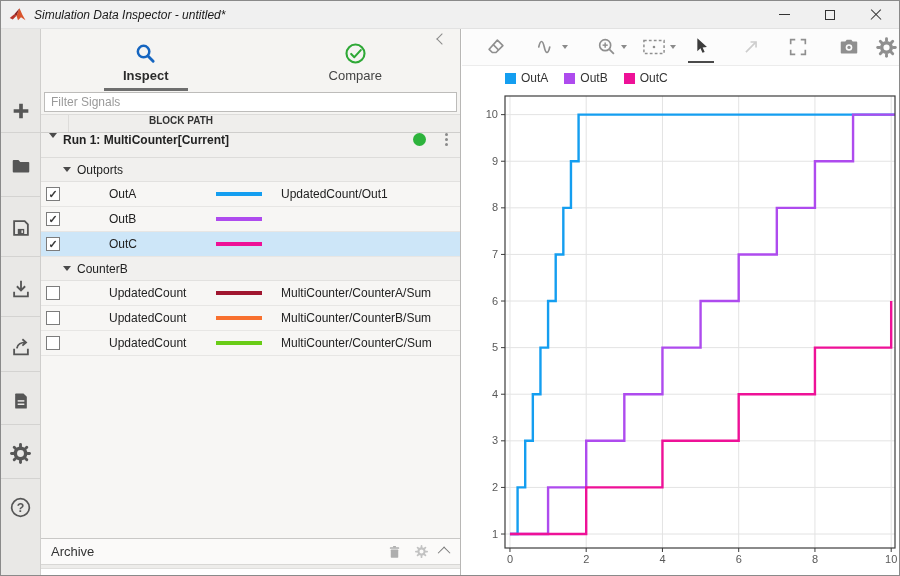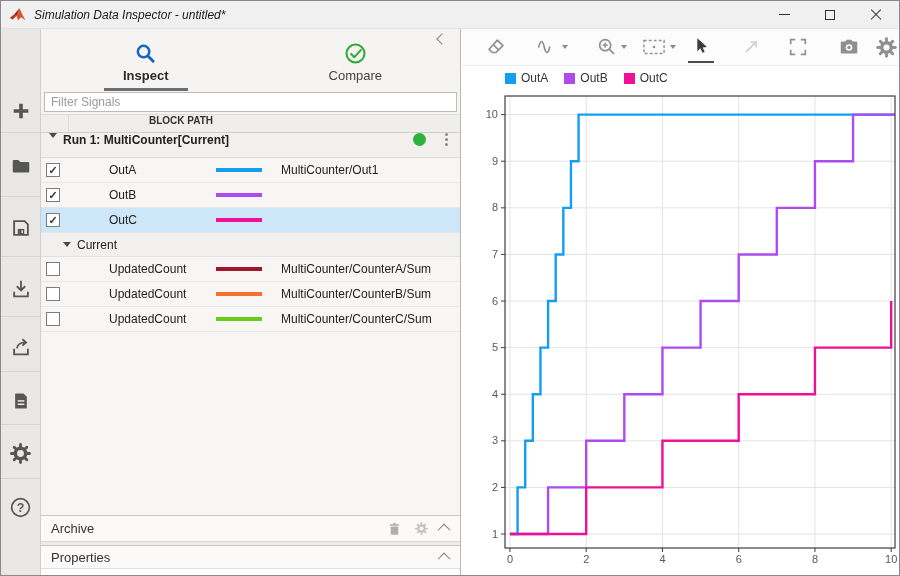--- a/index.html
+++ b/index.html
@@ -213,29 +213,33 @@
         <div class="caret-down"></div>
         <span class="run-label">Run 1: MultiCounter[Current]</span>
         <div class="status-dot" id="run-status-dot" style="background: rgb(45, 179, 60);"></div>
         <div class="kebab">
             <i></i>
             <i></i>
             <i></i>
           </div>
       </div>
 
+      <div class="group-row">
+          <div class="caret-down"></div>
+          <span class="group-label">Outports</span>
+        </div>
         <div class="sig-row">
           <div class="cell-check">
             <div class="checkbox">✓</div>
           </div>
           <div class="cell-name">OutA</div>
           <div class="cell-line">
             <div class="swatch" style="background: rgb(20, 158, 240);"></div>
           </div>
-          <div class="cell-path">MultiCounter/Out1</div>
+          <div class="cell-path">UpdatedCount/Out1</div>
         </div>
         <div class="sig-row">
           <div class="cell-check">
             <div class="checkbox">✓</div>
           </div>
           <div class="cell-name">OutB</div>
           <div class="cell-line">
             <div class="swatch" style="background: rgb(174, 75, 238);"></div>
           </div>
         </div>
@@ -243,21 +247,21 @@
           <div class="cell-check">
             <div class="checkbox">✓</div>
           </div>
           <div class="cell-name">OutC</div>
           <div class="cell-line">
             <div class="swatch" style="background: rgb(238, 17, 151);"></div>
           </div>
         </div>
         <div class="group-row">
           <div class="caret-down"></div>
-          <span class="group-label">Current</span>
+          <span class="group-label">CounterB</span>
         </div>
         <div class="sig-row">
           <div class="cell-check">
             <div class="checkbox"></div>
           </div>
           <div class="cell-name">UpdatedCount</div>
           <div class="cell-line">
             <div class="swatch" style="background: rgb(160, 22, 47);"></div>
           </div>
           <div class="cell-path">MultiCounter/CounterA/Sum</div>
@@ -303,26 +307,20 @@
             <line x1="5.7" y1="5.7" x2="7.1" y2="7.1"></line>
               <line x1="16.9" y1="16.9" x2="18.3" y2="18.3"></line>
             <line x1="5.7" y1="18.3" x2="7.1" y2="16.9"></line>
               <line x1="16.9" y1="7.1" x2="18.3" y2="5.7"></line>
           </g>
         </svg>
         <div class="chev-up"></div>
       </div>
     </div>
     <div class="pane-gap"></div>
-    <div class="props-bar">
-      <span class="pane-label">Properties</span>
-      <div class="archive-icons">
-          <div class="chev-up"></div>
-        </div>
-    </div>
     <div class="bottom-strip"></div>
   </div>
 
   <div class="chart-panel">
     <div class="chart-toolbar">
       <div class="tool-btn">
         <svg width="22" height="22" viewBox="0 0 24 24">
           <path d="M13.5 4.5l6 6-7.5 7.5H8l-3.5-3.5 9-10z" fill="none" stroke="#8f8f8f" stroke-width="1.8" stroke-linejoin="round"></path>
           <line x1="9" y1="9.5" x2="14.8" y2="15.3" stroke="#8f8f8f" stroke-width="1.8"></line>
         </svg>

